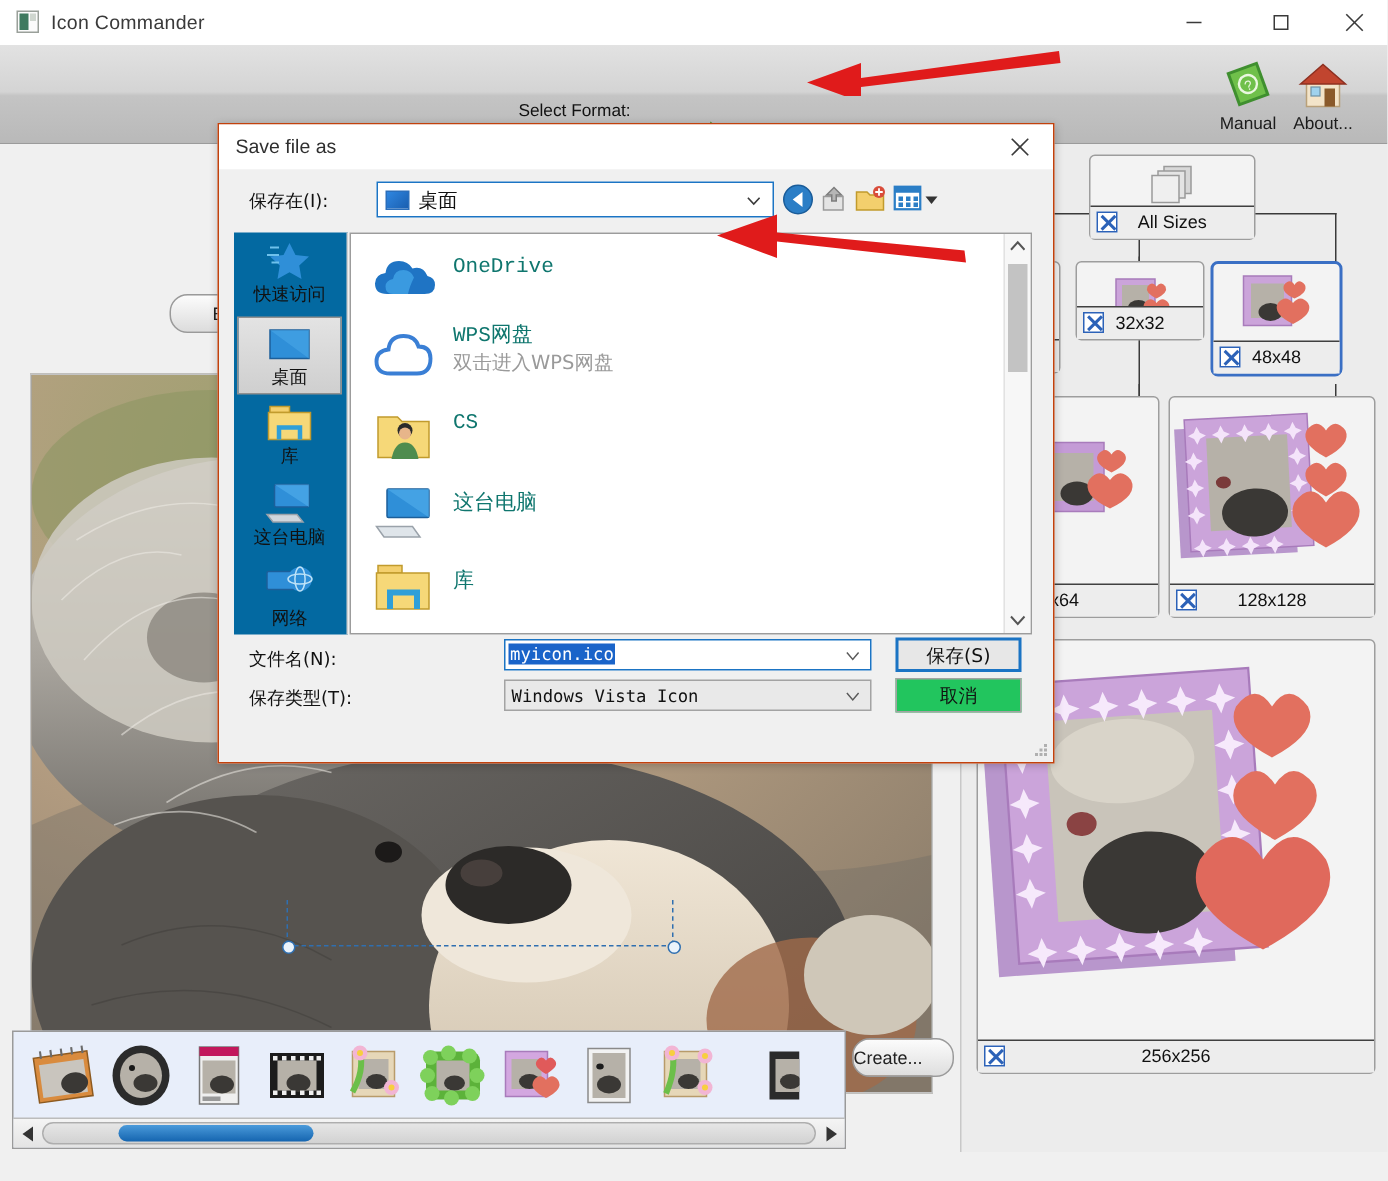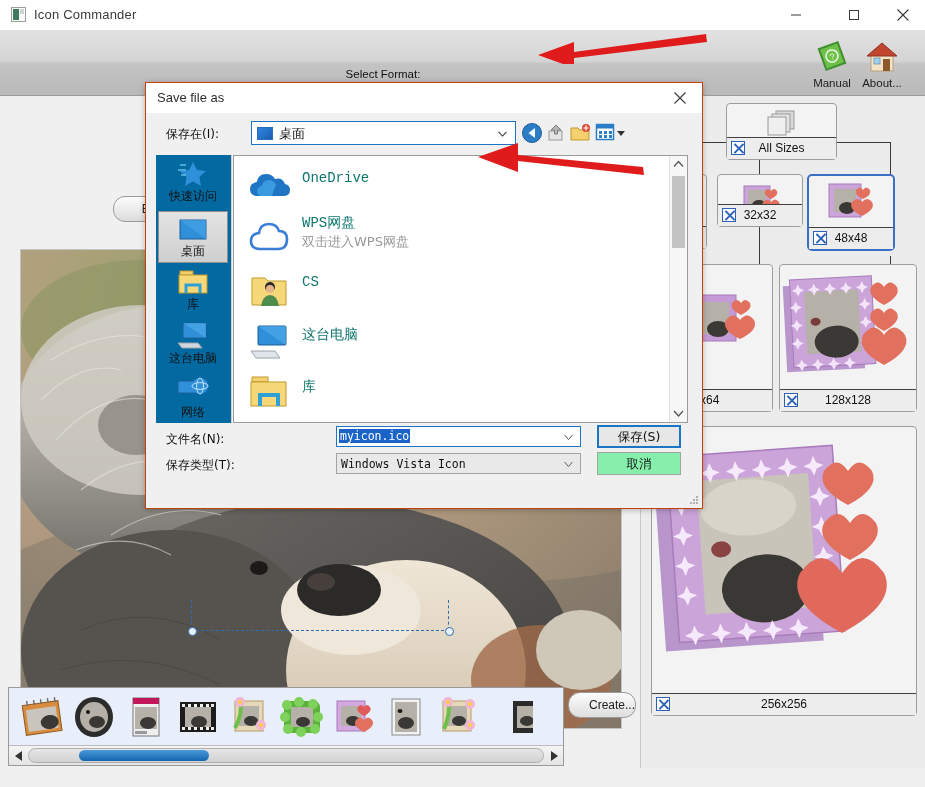--- a/index.html
+++ b/index.html
@@ -67,21 +67,21 @@
   .fs-arrow.l{left:1px;} .fs-arrow.r{right:1px;}
   .fs-arrow:after{content:"";position:absolute;left:5px;top:5px;border-top:5px solid transparent;border-bottom:5px solid transparent;}
   .fs-arrow.l:after{border-right:7px solid #333;}
   .fs-arrow.r:after{border-left:7px solid #333;left:6px;}
   .fs-track{position:absolute;left:19px;top:2px;width:516px;height:15px;
      background:linear-gradient(180deg,#e6e6e6,#d2d2d2);border:1px solid #aeaeae;border-radius:8px;box-sizing:border-box;}
   .fs-thumb{position:absolute;left:50px;top:1px;width:130px;height:11px;border-radius:6px;
      background:linear-gradient(180deg,#4a9ada,#1565b0);}
   .create-btn{position:absolute;left:568px;top:692px;width:66px;height:24px;border-radius:12px;
      background:linear-gradient(180deg,#fcfcfc,#dedede);border:1px solid #9a9a9a;
-     font-size:12px;text-align:right;line-height:24px;color:#222;}
+     font-size:12px;text-align:left;line-height:24px;color:#222;}
 
   
   .sizes-panel{position:absolute;left:640px;top:96px;width:285px;height:672px;
      background:#ececec;border-left:1px solid #c8c8c8;}
   .conn{position:absolute;background:#3a3a3a;}
   .card{position:absolute;background:#f3f3f3;border:1px solid #9d9d9d;border-radius:4px;box-sizing:border-box;}
   .card .thumbzone{position:absolute;left:0;top:0;right:0;bottom:22px;overflow:hidden;}
   .card .footer{position:absolute;left:0;right:0;bottom:0;height:21px;border-top:1px solid #404040;
      background:#ededed;}
   .card .footer .cap{position:absolute;left:0;right:0;top:0;height:21px;line-height:21px;
@@ -131,21 +131,21 @@
   .lbl-ft{position:absolute;left:20px;top:344px;font-size:12px;font-family:"DejaVu Sans",sans-serif;}
   .in-fn{position:absolute;left:190px;top:313px;width:245px;height:21px;background:#fff;border:1px solid #1b74c4;box-sizing:border-box;}
   .in-fn .val{position:absolute;left:2px;top:2px;background:#1a64c9;color:#fff;
      font-family:"DejaVu Sans Mono","Liberation Mono",monospace;font-size:11.5px;padding:0 1px;}
   .in-ft{position:absolute;left:190px;top:340px;width:245px;height:21px;background:#e9e9e9;border:1px solid #a3a3a3;box-sizing:border-box;}
   .in-ft .val{position:absolute;left:4px;top:3px;font-family:"DejaVu Sans Mono","Liberation Mono",monospace;font-size:11.5px;color:#111;}
   .cmbarrow{position:absolute;right:7px;top:7px;width:9px;height:7px;}
   .btn-ok{position:absolute;left:451px;top:312px;width:84px;height:23px;background:#e7e7e7;
      border:2px solid #1b74c4;box-sizing:border-box;font-family:"DejaVu Sans",sans-serif;font-size:12.5px;
      text-align:center;line-height:19px;}
-  .btn-cancel{position:absolute;left:451px;top:339px;width:84px;height:23px;background:#86efac;
+  .btn-cancel{position:absolute;left:451px;top:339px;width:84px;height:23px;background:#22c55e;
      border:1px solid #a3a3a3;box-sizing:border-box;font-family:"DejaVu Sans",sans-serif;font-size:12.5px;
      text-align:center;line-height:21px;}
   .grip{position:absolute;right:3px;bottom:3px;width:10px;height:10px;}
   .grip i{position:absolute;width:2px;height:2px;background:#b0b0b0;display:block;}
 
   
   .wm{position:absolute;left:357px;top:367px;width:250px;height:72px;pointer-events:none;}
 
   
   .redarrow{position:absolute;pointer-events:none;}

